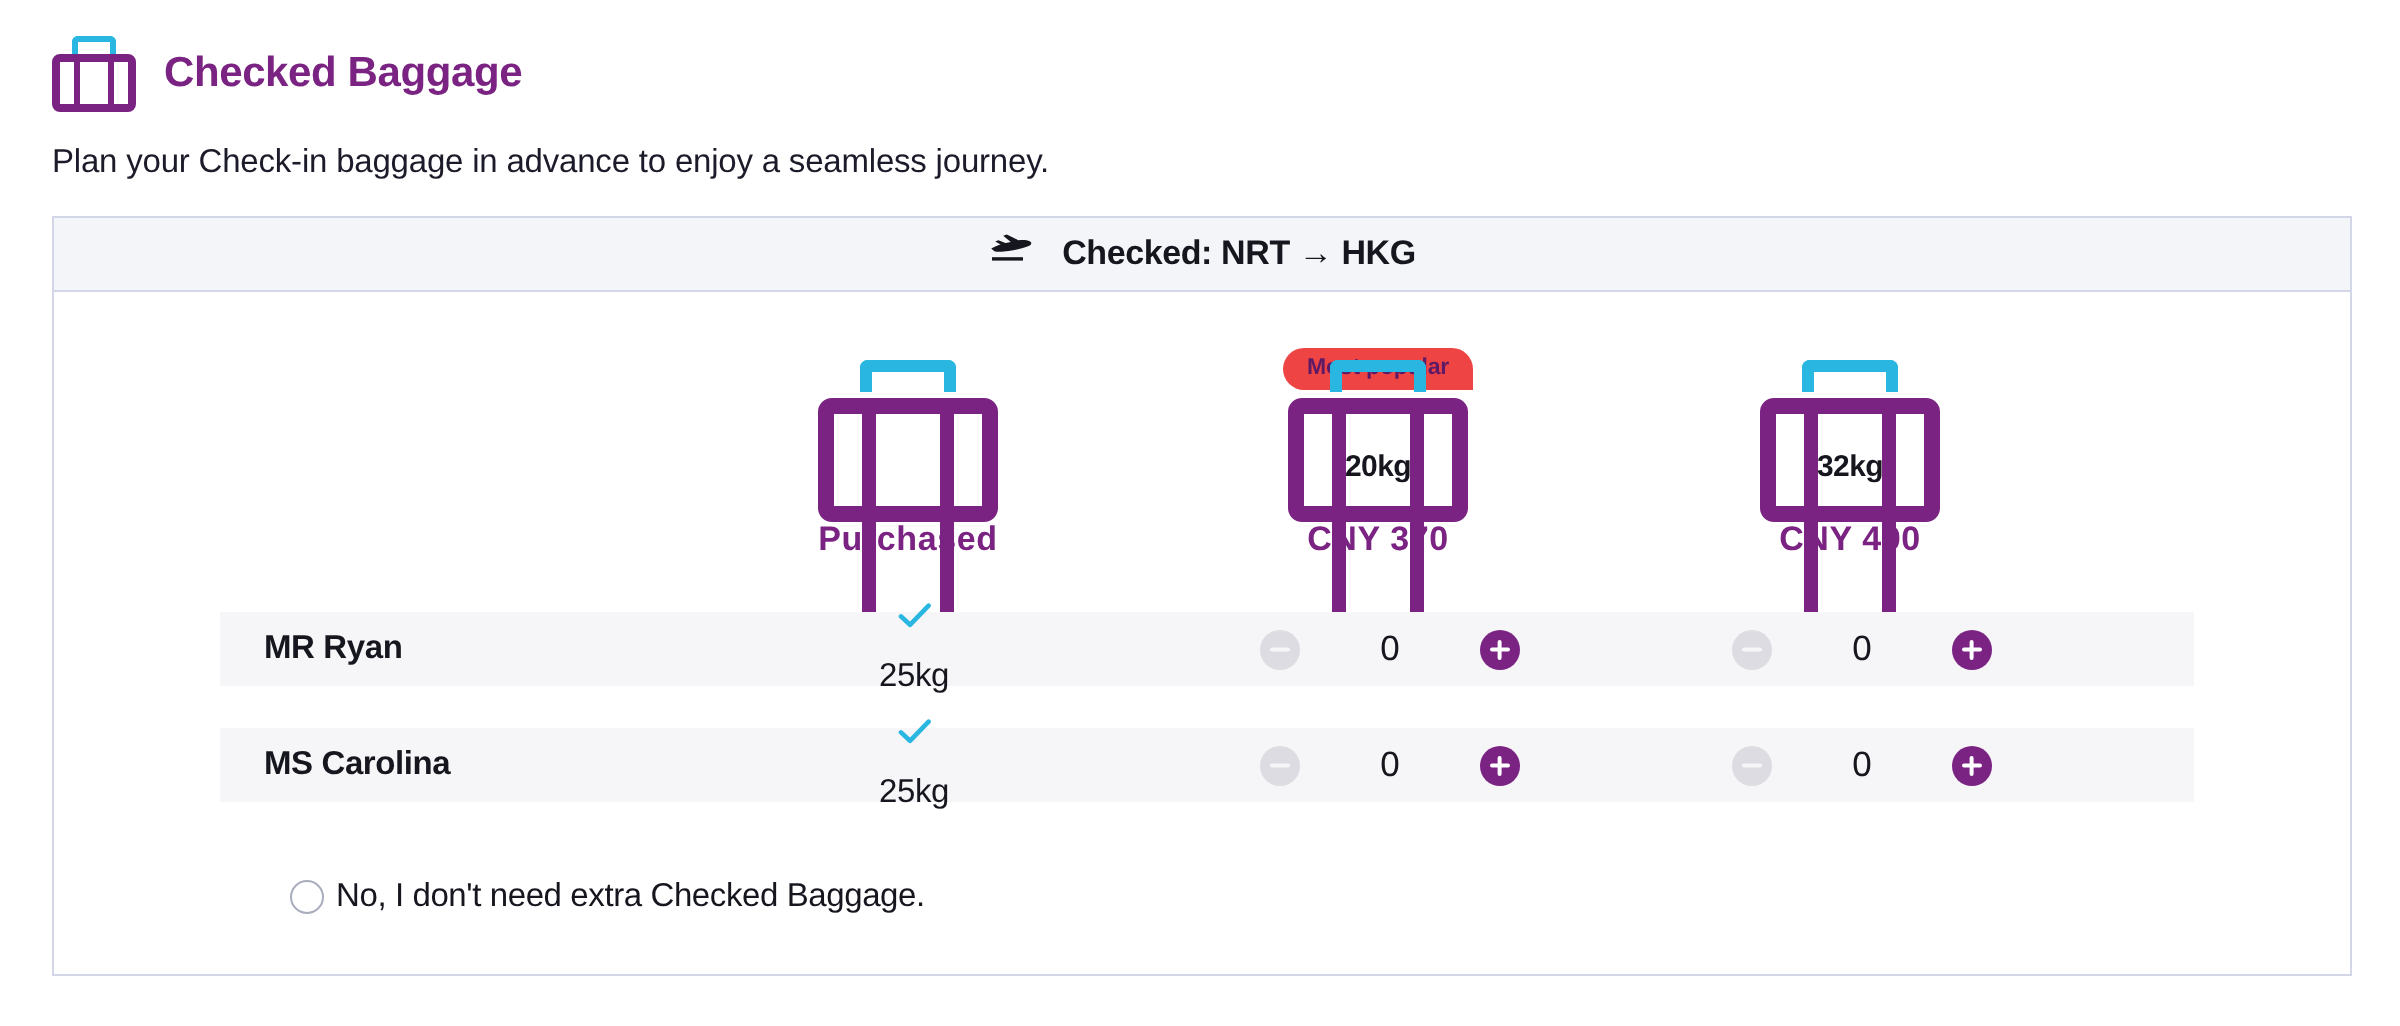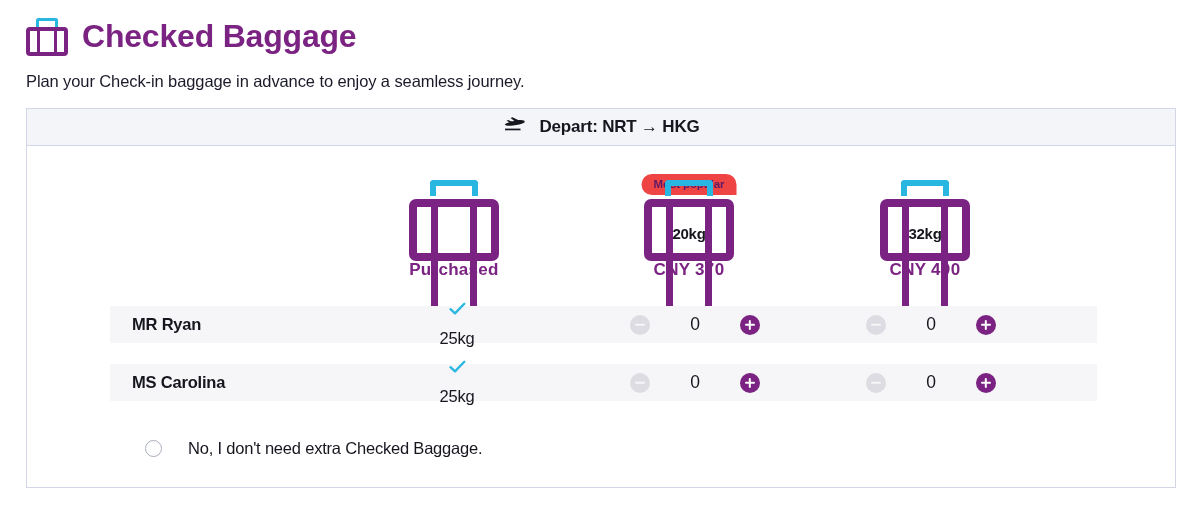--- a/index.html
+++ b/index.html
@@ -19,21 +19,21 @@
   
   .title-row {
     position: absolute;
     left: 26px;
     top: 16px;
     display: flex;
     align-items: center;
     gap: 14px;
   }
   .title-text {
-    font-size: 32px;
+    font-size: 21px;
     font-weight: bold;
     color: #7B2382;
     letter-spacing: -0.2px;
     line-height: 1;
   }
   .subtitle {
     position: absolute;
     left: 26px;
     top: 72px;
     font-size: 16.5px;
@@ -233,21 +233,21 @@
     font-weight: normal;
   }
 
   
   .decline {
     position: absolute;
     left: 118px;
     top: 330px;
     display: flex;
     align-items: center;
-    gap: 26px;
+    gap: 6px;
   }
   .radio {
     width: 17px;
     height: 17px;
     border-radius: 50%;
     border: 1.6px solid #a9adbd;
     background: #ffffff;
     box-sizing: border-box;
     flex: 0 0 auto;
   }
@@ -275,21 +275,21 @@
 <div class="card">
 
   <div class="card-header">
     <span class="plane-icon">
       <svg width="24" height="18" viewBox="0 0 24 18">
         <path d="M1.6 8.2 C4.5 6.6 8.2 5.4 11.4 5.0 L7.6 1.9 L9.4 1.2 L15.1 4.1 C17.3 3.8 19.6 3.9 20.9 4.6 C22.0 5.2 21.9 6.3 20.6 6.9 C18.6 7.9 14.4 8.9 10.2 9.5 C7.4 9.9 4.6 10.0 3.2 9.6 Z" fill="#16161f"></path>
         <path d="M7.0 6.6 L3.6 4.7 L5.2 4.1 L9.6 5.9 Z" fill="#16161f"></path>
         <rect x="2.0" y="12.6" width="15.5" height="1.7" fill="#16161f"></rect>
       </svg>
     </span>
-    <span class="card-header-text">Depart: NRT → HKG</span>
+    <span class="card-header-text">Checked: NRT → HKG</span>
   </div>
 
   <div class="options">
 
     <div class="option-col" style="left:337px;">
       <span class="suitcase" style="width:90px;height:68px;position:absolute;left:45px;top:34px;">
         <span class="sc-handle" style="width:48px;height:16px;border-width:6px;border-radius:4px 4px 0 0;top:0;"></span>
         <span class="sc-body" style="top:19px;width:90px;height:62px;border-width:8px;border-radius:7px;"></span>
         <span class="sc-div" style="left:22px;width:7px;top:27px;bottom:-73px;"></span>
         <span class="sc-div" style="left:61px;width:7px;top:27px;bottom:-73px;"></span>

